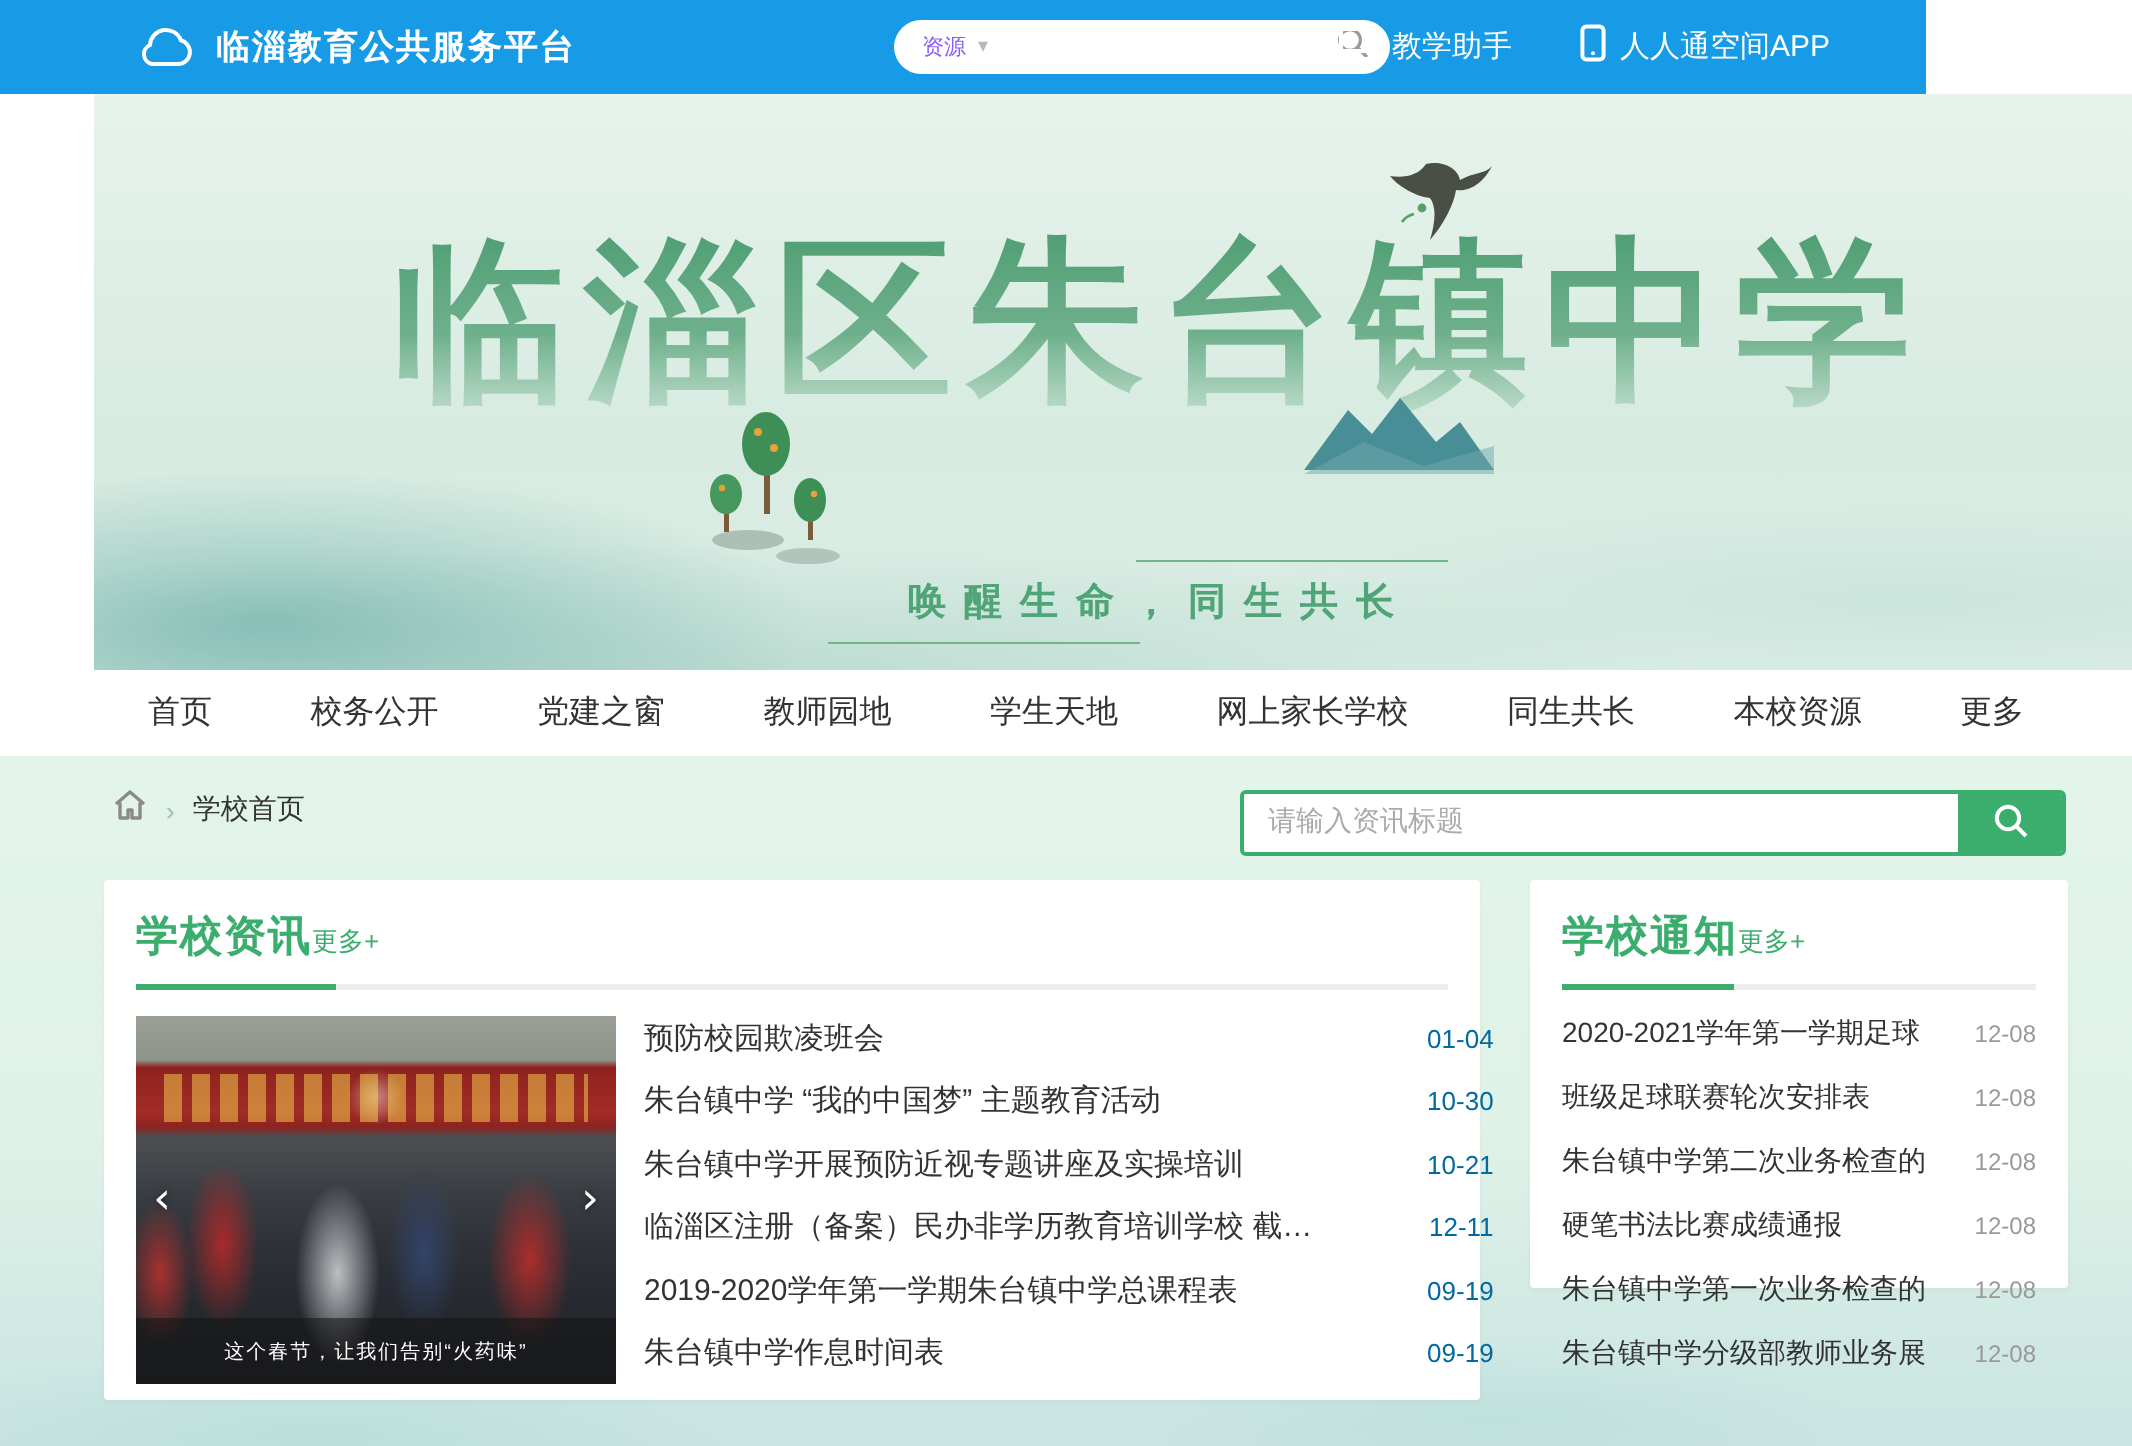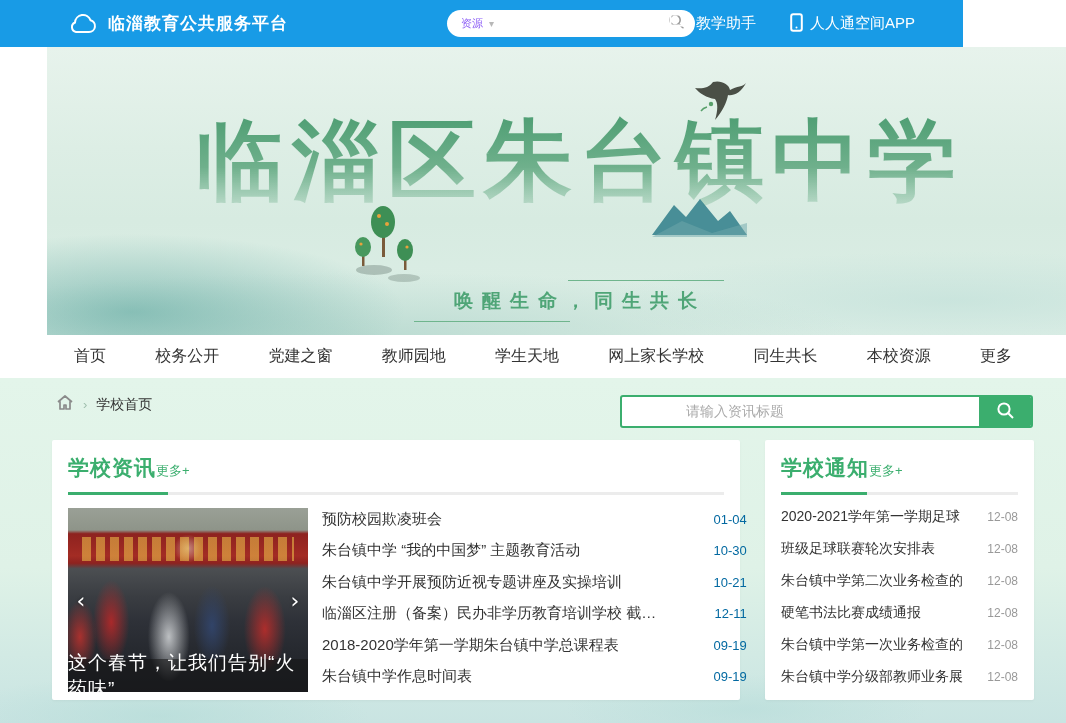--- a/index.html
+++ b/index.html
@@ -53,29 +53,29 @@
      background:
       radial-gradient(ellipse 300px 60px at 15% 98%, rgba(176,218,214,0.55), transparent 70%),
       radial-gradient(ellipse 260px 50px at 70% 96%, rgba(176,218,214,0.45), transparent 70%); }
 
   .breadcrumb { position:absolute; left:56px; top:16px; display:flex; align-items:center; gap:9px; z-index:2; }
   .breadcrumb .sep { color:#9fbfae; font-size:13px; }
   .breadcrumb .cur { color:#333; font-size:14px; }
 
   .info-search { position:absolute; left:620px; top:17px; width:413px; height:33px; z-index:2;
      display:flex; border:2px solid #3BAE6E; border-radius:3px; background:#fff; overflow:hidden; }
-  .info-search input { flex:1; border:none; outline:none; padding:0 24px; font-size:14px; color:#333;
-     font-family:Liberation Serif, serif;margin-left:40px; }
+  .info-search input { flex:1; border:none; outline:none; padding:0 12px; font-size:14px; color:#333;
+     font-family:Liberation Serif, serif; }
   .info-search input::placeholder { color:#aaa; }
   .info-search .btn { width:52px; background:#3BAE6E; border:none; display:flex; align-items:center;
      justify-content:center; cursor:pointer; }
 
   .panel { position:absolute; background:#fff; border-radius:2px; box-shadow:0 1px 3px rgba(0,0,0,0.04); z-index:2; }
   .panel-news   { left:52px;  top:62px; width:688px; height:260px; padding:14px 16px; }
-  .panel-notice { left:765px; top:62px; width:269px; height:260px; padding:14px 16px; }
+  .panel-notice { left:765px; top:62px; width:269px; height:204px; padding:14px 16px; }
   .panel-head { display:flex; align-items:baseline; justify-content:flex-start; }
   .panel-title { font-size:21px; color:#3BAE6E; font-weight:bold; letter-spacing:1px; }
   .panel-more { font-size:13px; color:#3BAE6E; cursor:pointer; }
   .panel-rule { margin-top:10px; height:3px; background:#ececec; position:relative; }
   .panel-rule::before { content:""; position:absolute; left:0; top:0; width:100px; height:3px; background:#3BAE6E; }
   .panel-notice .panel-rule::before { width:86px; }
 
   .news-body { display:flex; margin-top:13px; gap:14px; }
   .carousel { position:relative; width:240px; height:184px; overflow:hidden; background:#7a7d76; flex:none; cursor:pointer; }
   .photo { position:absolute; inset:0;
@@ -89,21 +89,21 @@
        radial-gradient(ellipse 30px 64px at 42% 70%, rgba(225,228,230,0.8), transparent 70%),
        radial-gradient(ellipse 26px 58px at 60% 64%, rgba(50,70,110,0.9), transparent 70%),
        radial-gradient(ellipse 30px 62px at 82% 66%, rgba(195,45,42,0.85), transparent 70%),
        radial-gradient(ellipse 24px 52px at 5% 70%, rgba(200,50,45,0.8), transparent 70%),
        radial-gradient(ellipse 20px 20px at 50% 22%, rgba(230,220,205,0.55), transparent 70%);
   }
   .photo::after { content:""; position:absolute; top:16%; left:6%; right:6%; height:13%;
      background:repeating-linear-gradient(90deg, rgba(250,215,80,0.9) 0 9px, rgba(160,30,25,0) 9px 14px);
      opacity:.55; }
   .carousel .cap { position:absolute; left:0; right:0; bottom:0; height:33px; background:rgba(20,20,20,0.55);
-     color:#fff; font-size:19px; display:flex; align-items:center; justify-content:center; letter-spacing:1px; }
+     color:#fff; font-size:10px; display:flex; align-items:center; justify-content:center; letter-spacing:1px; }
   .carousel .arrow { position:absolute; top:50%; transform:translateY(-50%); color:#fff; font-size:22px;
      width:18px; text-align:center; cursor:pointer; text-shadow:0 0 3px rgba(0,0,0,.5); font-family:"DejaVu Sans",sans-serif; }
   .arrow-left { left:4px; } .arrow-right { right:4px; }
 
   .news-list { flex:1; display:flex; flex-direction:column; justify-content:space-between; padding:2px 0 6px 0; }
   .news-row { display:flex; align-items:center; justify-content:space-between; cursor:pointer;gap:44px; }
   .news-row .t { font-size:15px; color:#333; white-space:nowrap; overflow:hidden; text-overflow:ellipsis; max-width:350px; }
   .news-row .d { font-size:13px; color:#0369a1; flex:none; margin-left:12px; }
 
   .notice-list { margin-top:13px; display:flex; flex-direction:column; justify-content:space-between; height:182px; padding-bottom:4px; }
@@ -267,21 +267,21 @@
         </div>
         <div class="news-row">
           <span class="t">朱台镇中学开展预防近视专题讲座及实操培训</span>
           <span class="d">10-21</span>
         </div>
         <div class="news-row">
           <span class="t">临淄区注册（备案）民办非学历教育培训学校 截止2019</span>
           <span class="d">12-11</span>
         </div>
         <div class="news-row">
-          <span class="t">2018-2020学年第一学期朱台镇中学总课程表</span>
+          <span class="t">2019-2020学年第一学期朱台镇中学总课程表</span>
           <span class="d">09-19</span>
         </div>
         <div class="news-row">
           <span class="t">朱台镇中学作息时间表</span>
           <span class="d">09-19</span>
         </div>
       </div>
     </div>
   </div>
 

